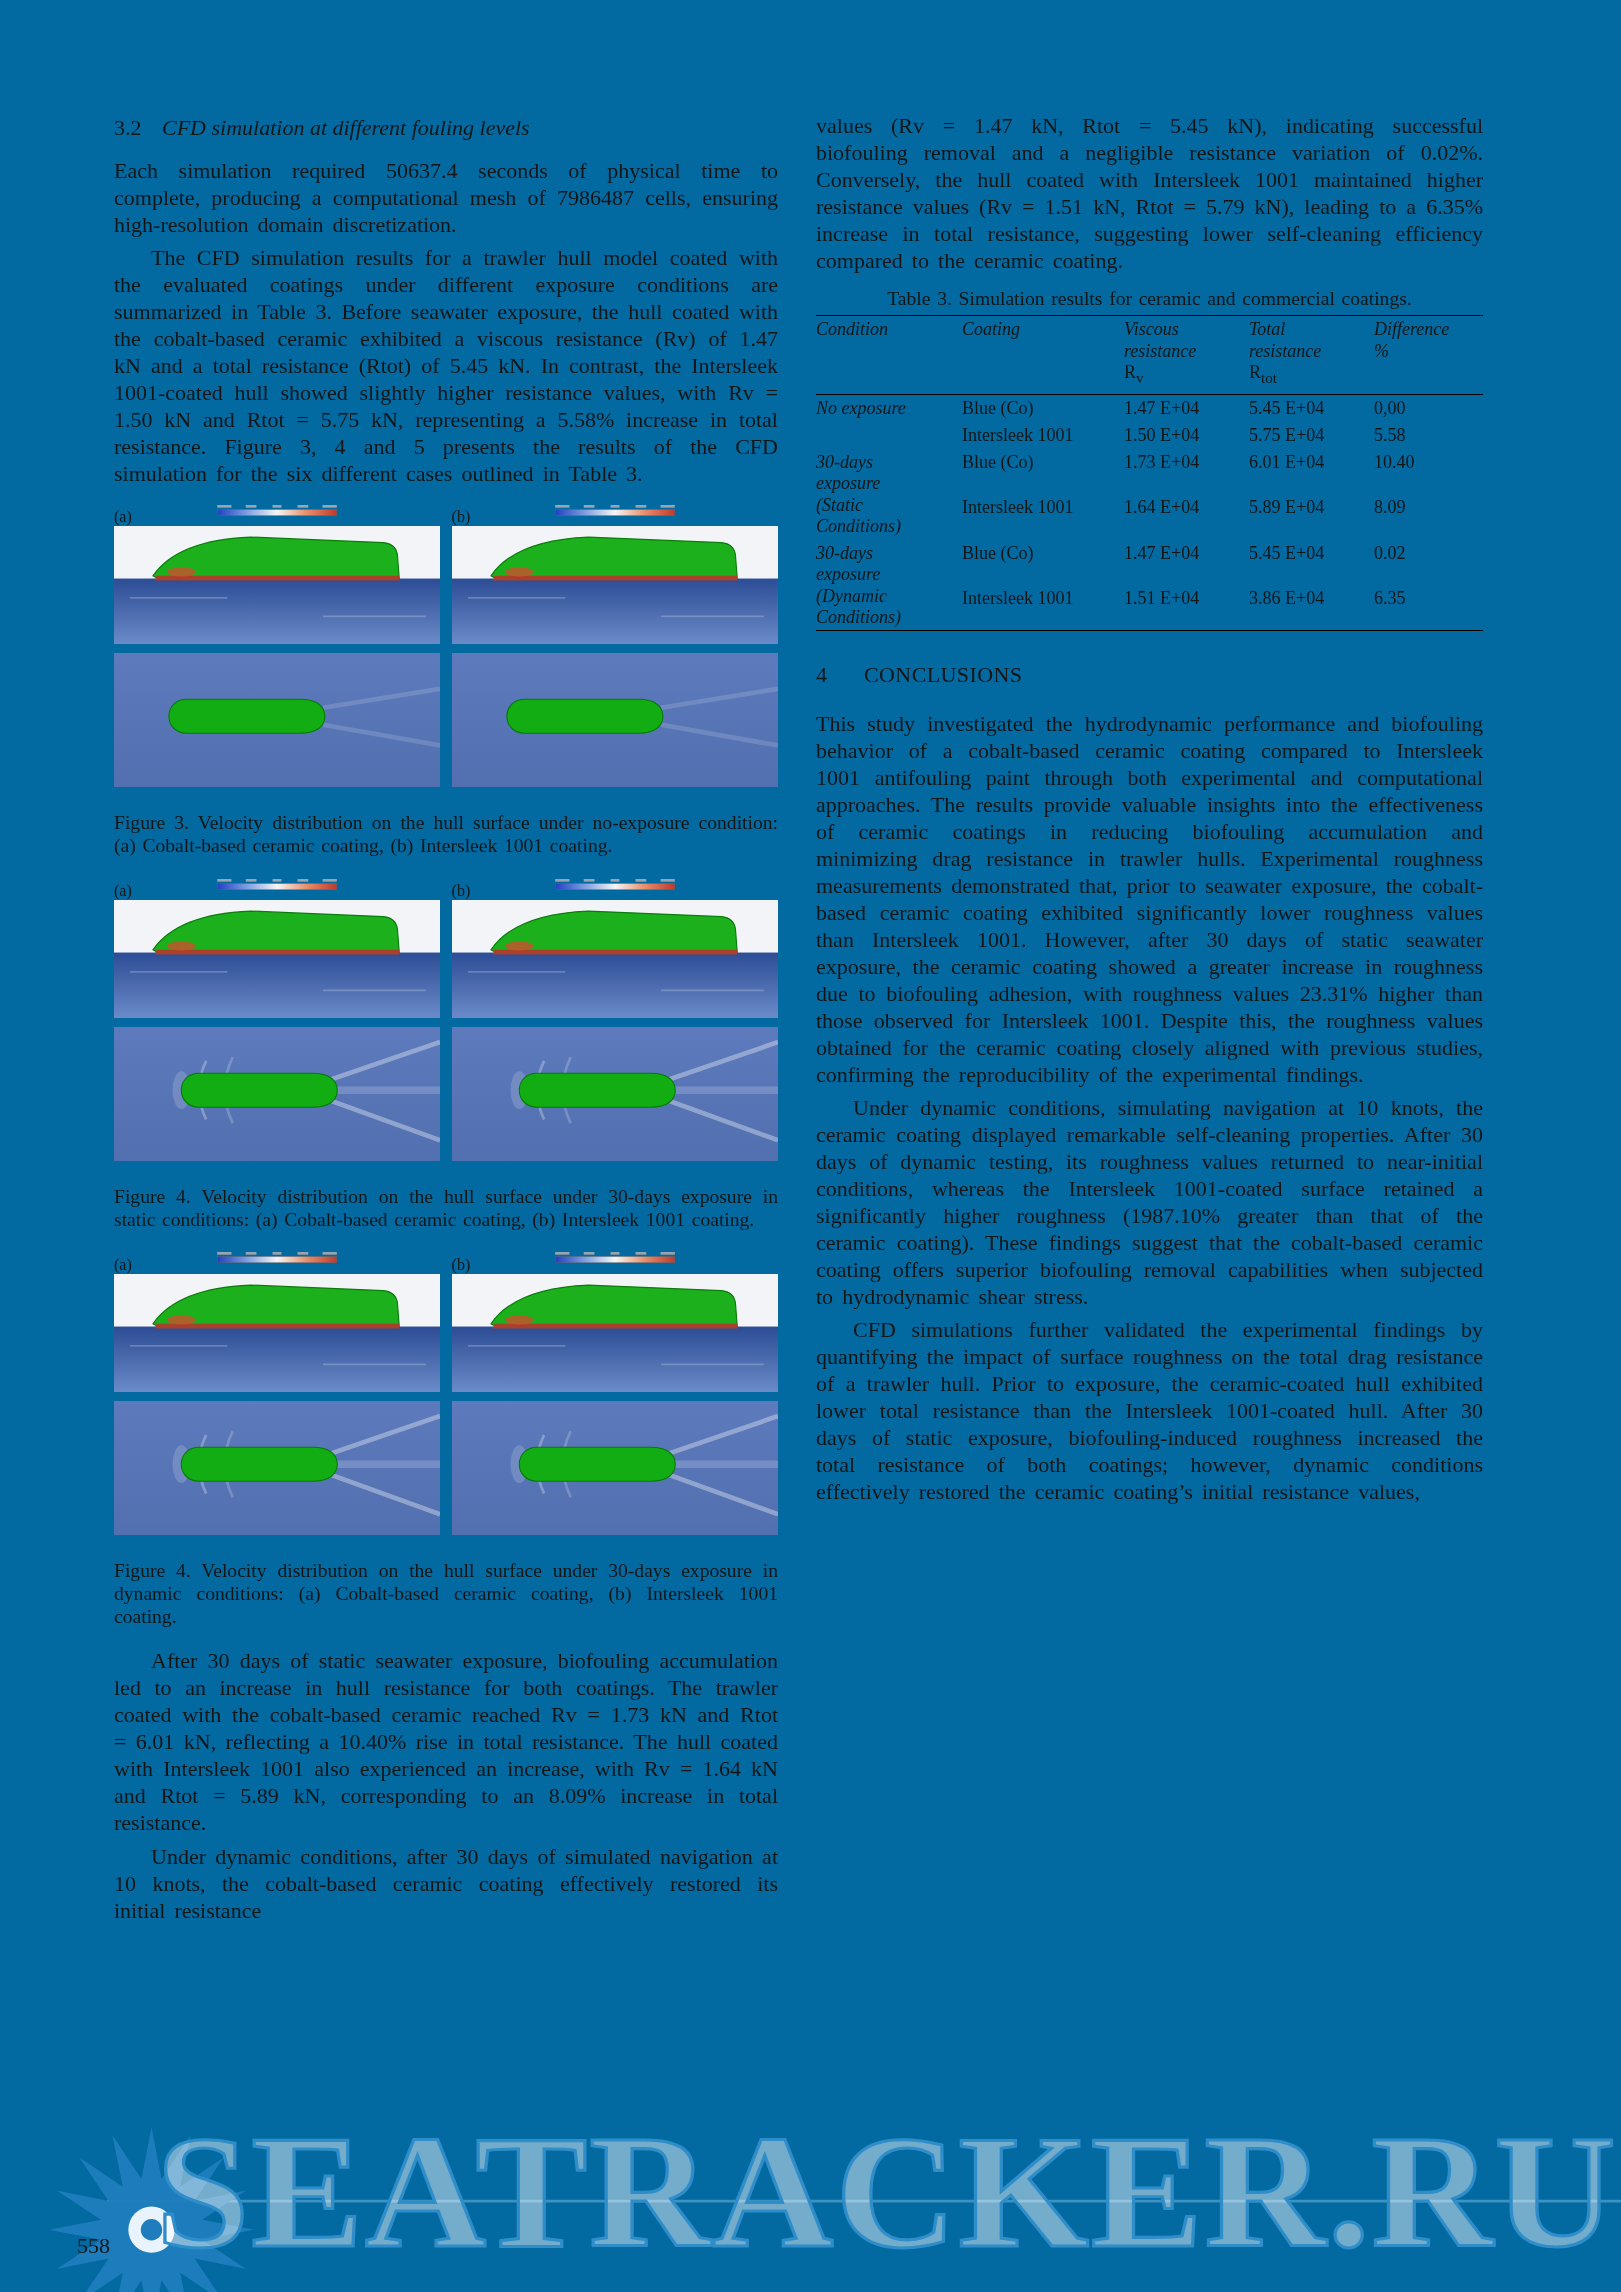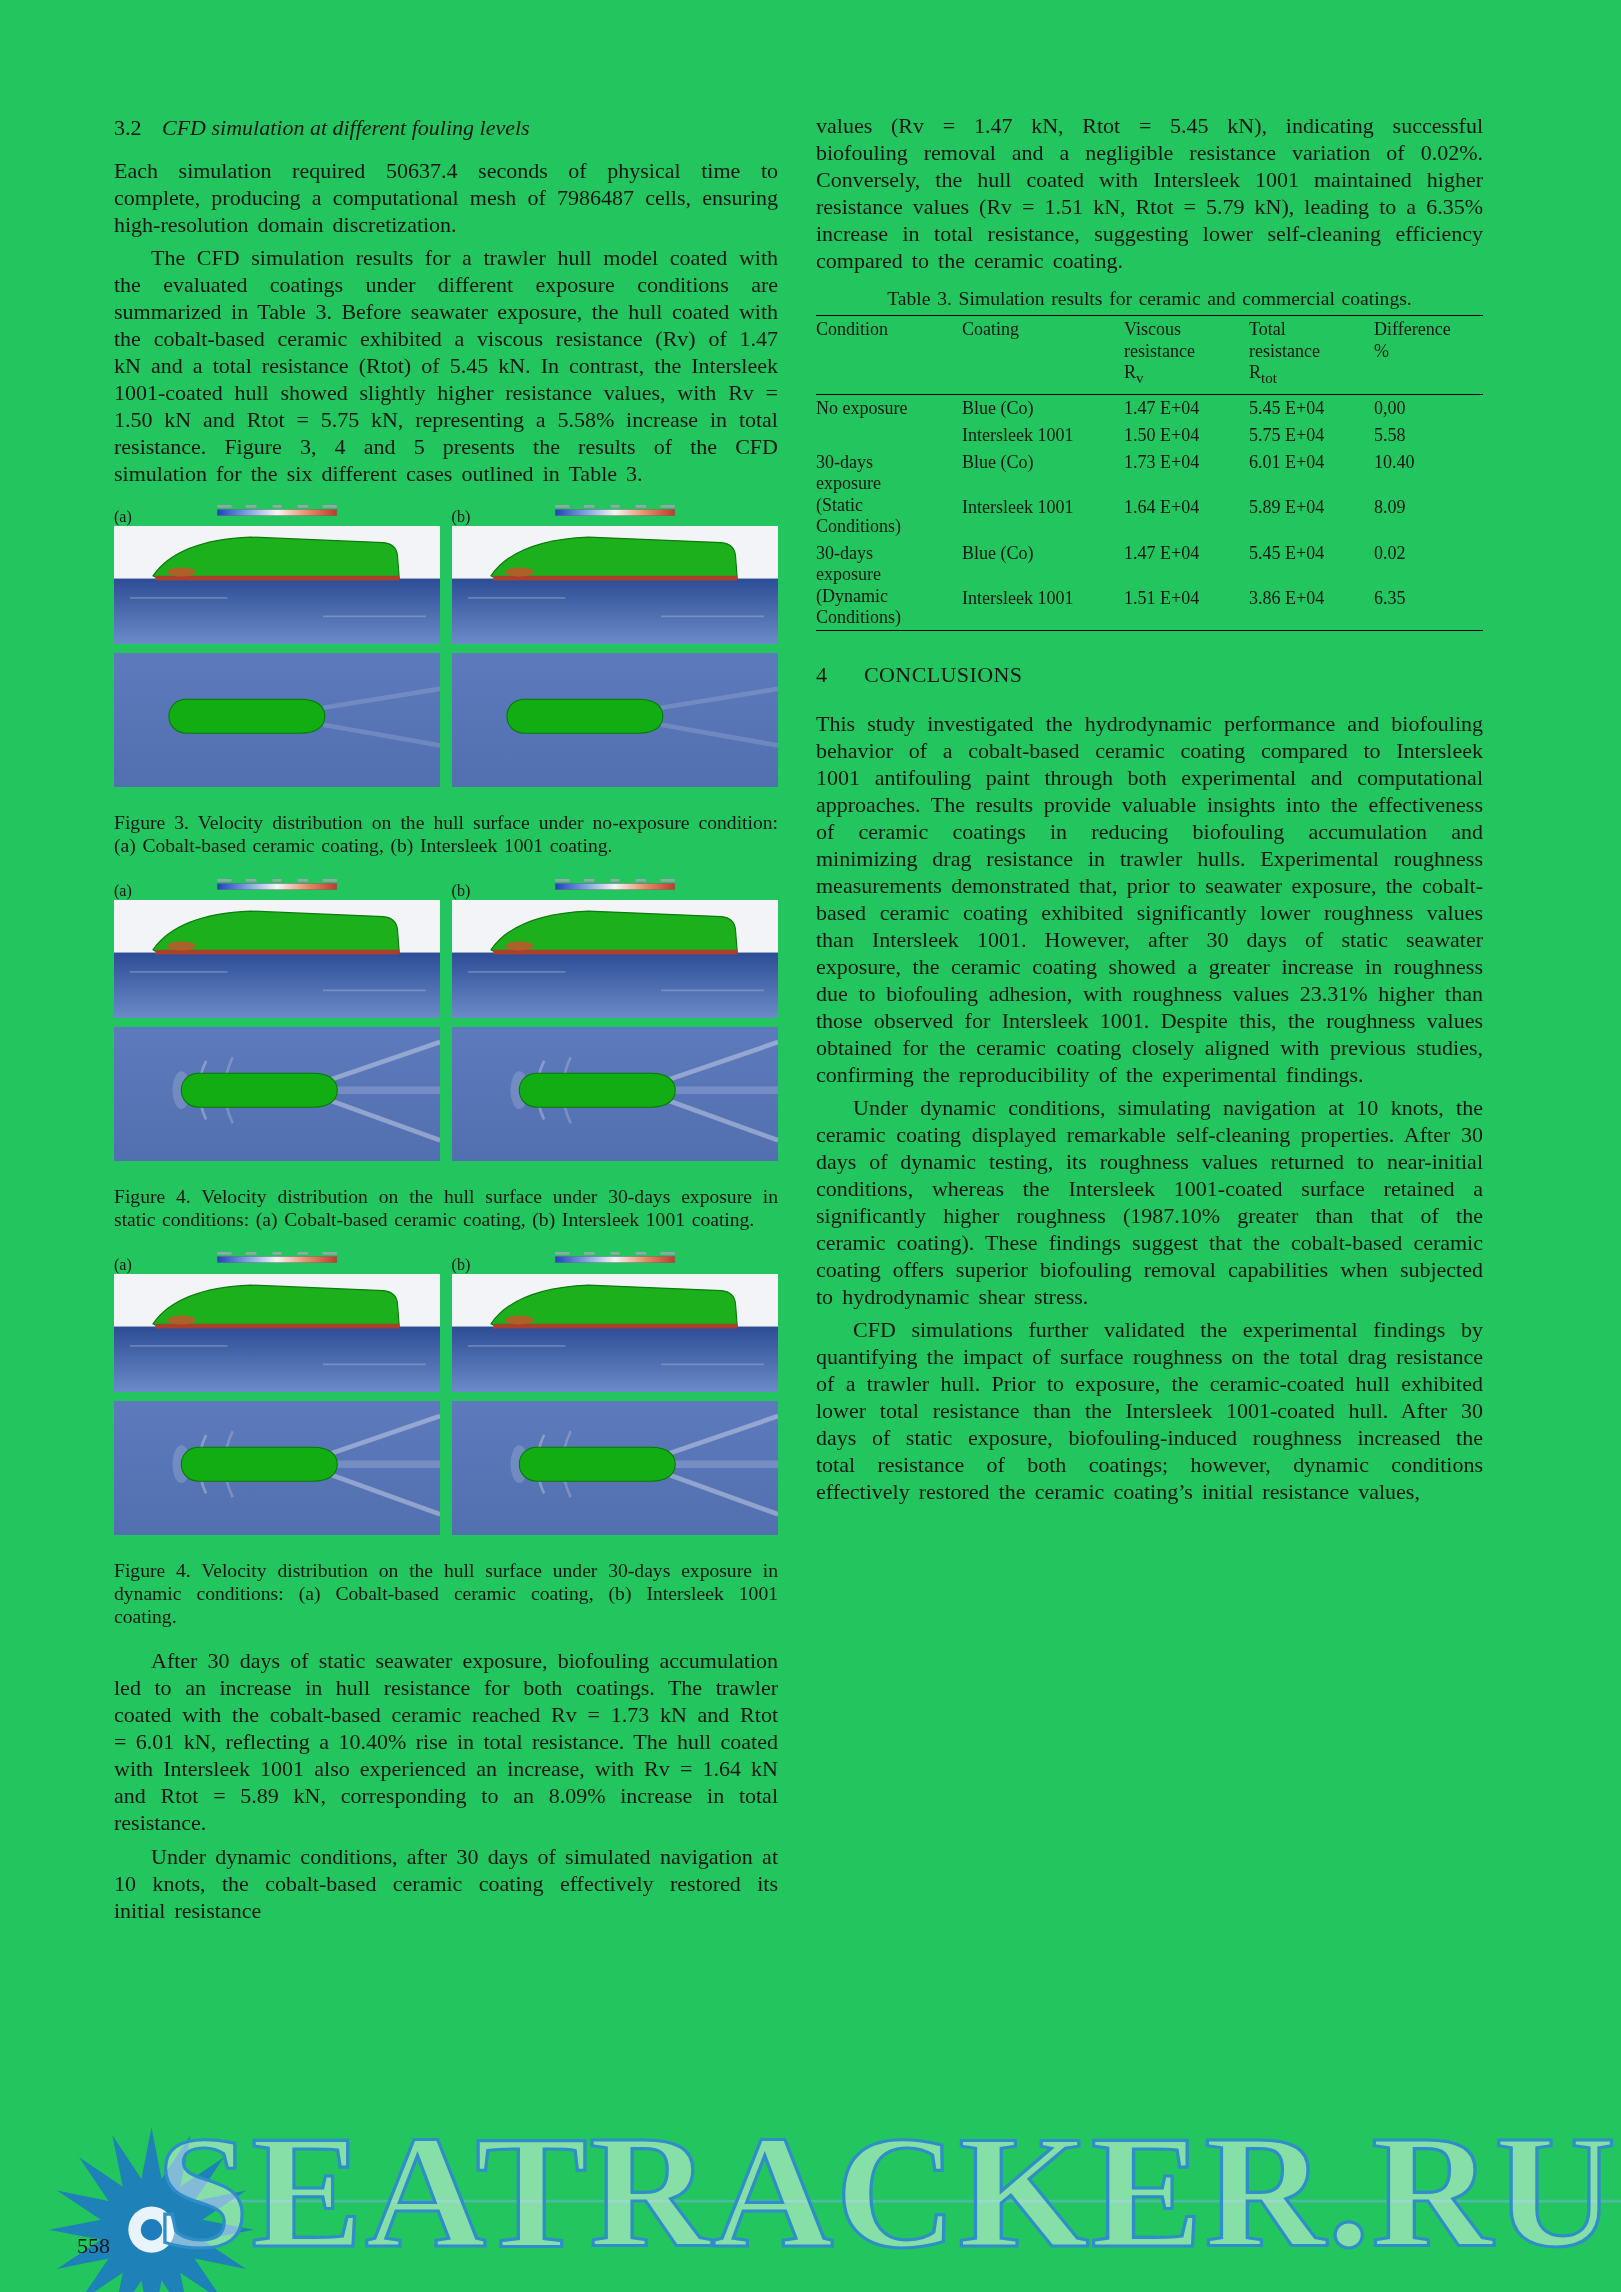--- a/index.html
+++ b/index.html
@@ -1,21 +1,21 @@
 <!DOCTYPE html>
 <html style="font-size:14.3px"><head>
 <meta charset="utf-8">
 <style>
   * { box-sizing: border-box; }
   html, body { margin:0; padding:0; }
   body {
     width:1622px; height:2293px; background:#ffffff;
     font-family:"Liberation Serif","DejaVu Serif",serif; color:#161616;
   }
-  .page { position:relative; width:1622px; height:2293px; overflow:hidden; background:#22c55e; }
+  .page { position:relative; width:1622px; height:2293px; overflow:hidden; background:#0369a1; }
   .col { position:absolute; top:112px; font-size:22px; line-height:27px; }
   .col-left { left:114px; width:664px; }
   .col-right { left:816px; width:667px; }
   p { margin:0 0 6.2px 0; text-align:justify; word-spacing:3.6px; }
   p.ind { text-indent:37px; }
   .sec-head { font-size:22px; margin:1.8px 0 16px 0; }
   .sec-head .num { display:inline-block; min-width:48px; }
   .h-italic { font-style:italic; }
   .sec-head2 { margin:30px 0 21.4px 0; letter-spacing:0.4px; }
   .fig { margin:16px 0 19.6px 0; }
@@ -28,21 +28,21 @@
   .sideview { display:block; width:326px; height:118px; margin-top:1.8px; }
   .topview  { display:block; width:326px; height:134px; margin-top:9px; }
   .fig-caption { font-size:19.6px; line-height:23px; margin:24px 0 0 0; text-align:justify; word-spacing:1.8px; }
   .tbl-caption { font-size:19.6px; line-height:23px; margin:12.5px 0 5.3px 0; text-align:center; word-spacing:1.8px; }
   table.results {
     width:100%; border-collapse:collapse; font-size:18px; line-height:21.4px;
     border-top:1.8px solid #000; border-bottom:1.8px solid #000; margin-bottom:25px;
   }
   .results th { text-align:left; font-weight:normal; vertical-align:top; padding:3.6px 5.3px 4.5px 0; border-bottom:1.8px solid #000; }
   .results td { vertical-align:top; padding:3.6px 5.3px 1.8px 0;margin-left:28px; }
-  .pre { white-space:pre-line; }
+  .pre { white-space:pre-line;font-style:italic; }
   .pagenum { position:absolute; left:77px; top:2233px; font-size:22px; z-index:7; }
   .wm { position:absolute; left:0; top:2096px; width:1622px; height:197px; z-index:6; }
   .hidden-defs { position:absolute; width:0; height:0; overflow:hidden; }
 </style>
 </head>
 <body>
 
 <svg class="hidden-defs" aria-hidden="true">
   <defs>
     <linearGradient id="waterG" x1="0" y1="0" x2="0" y2="1">

